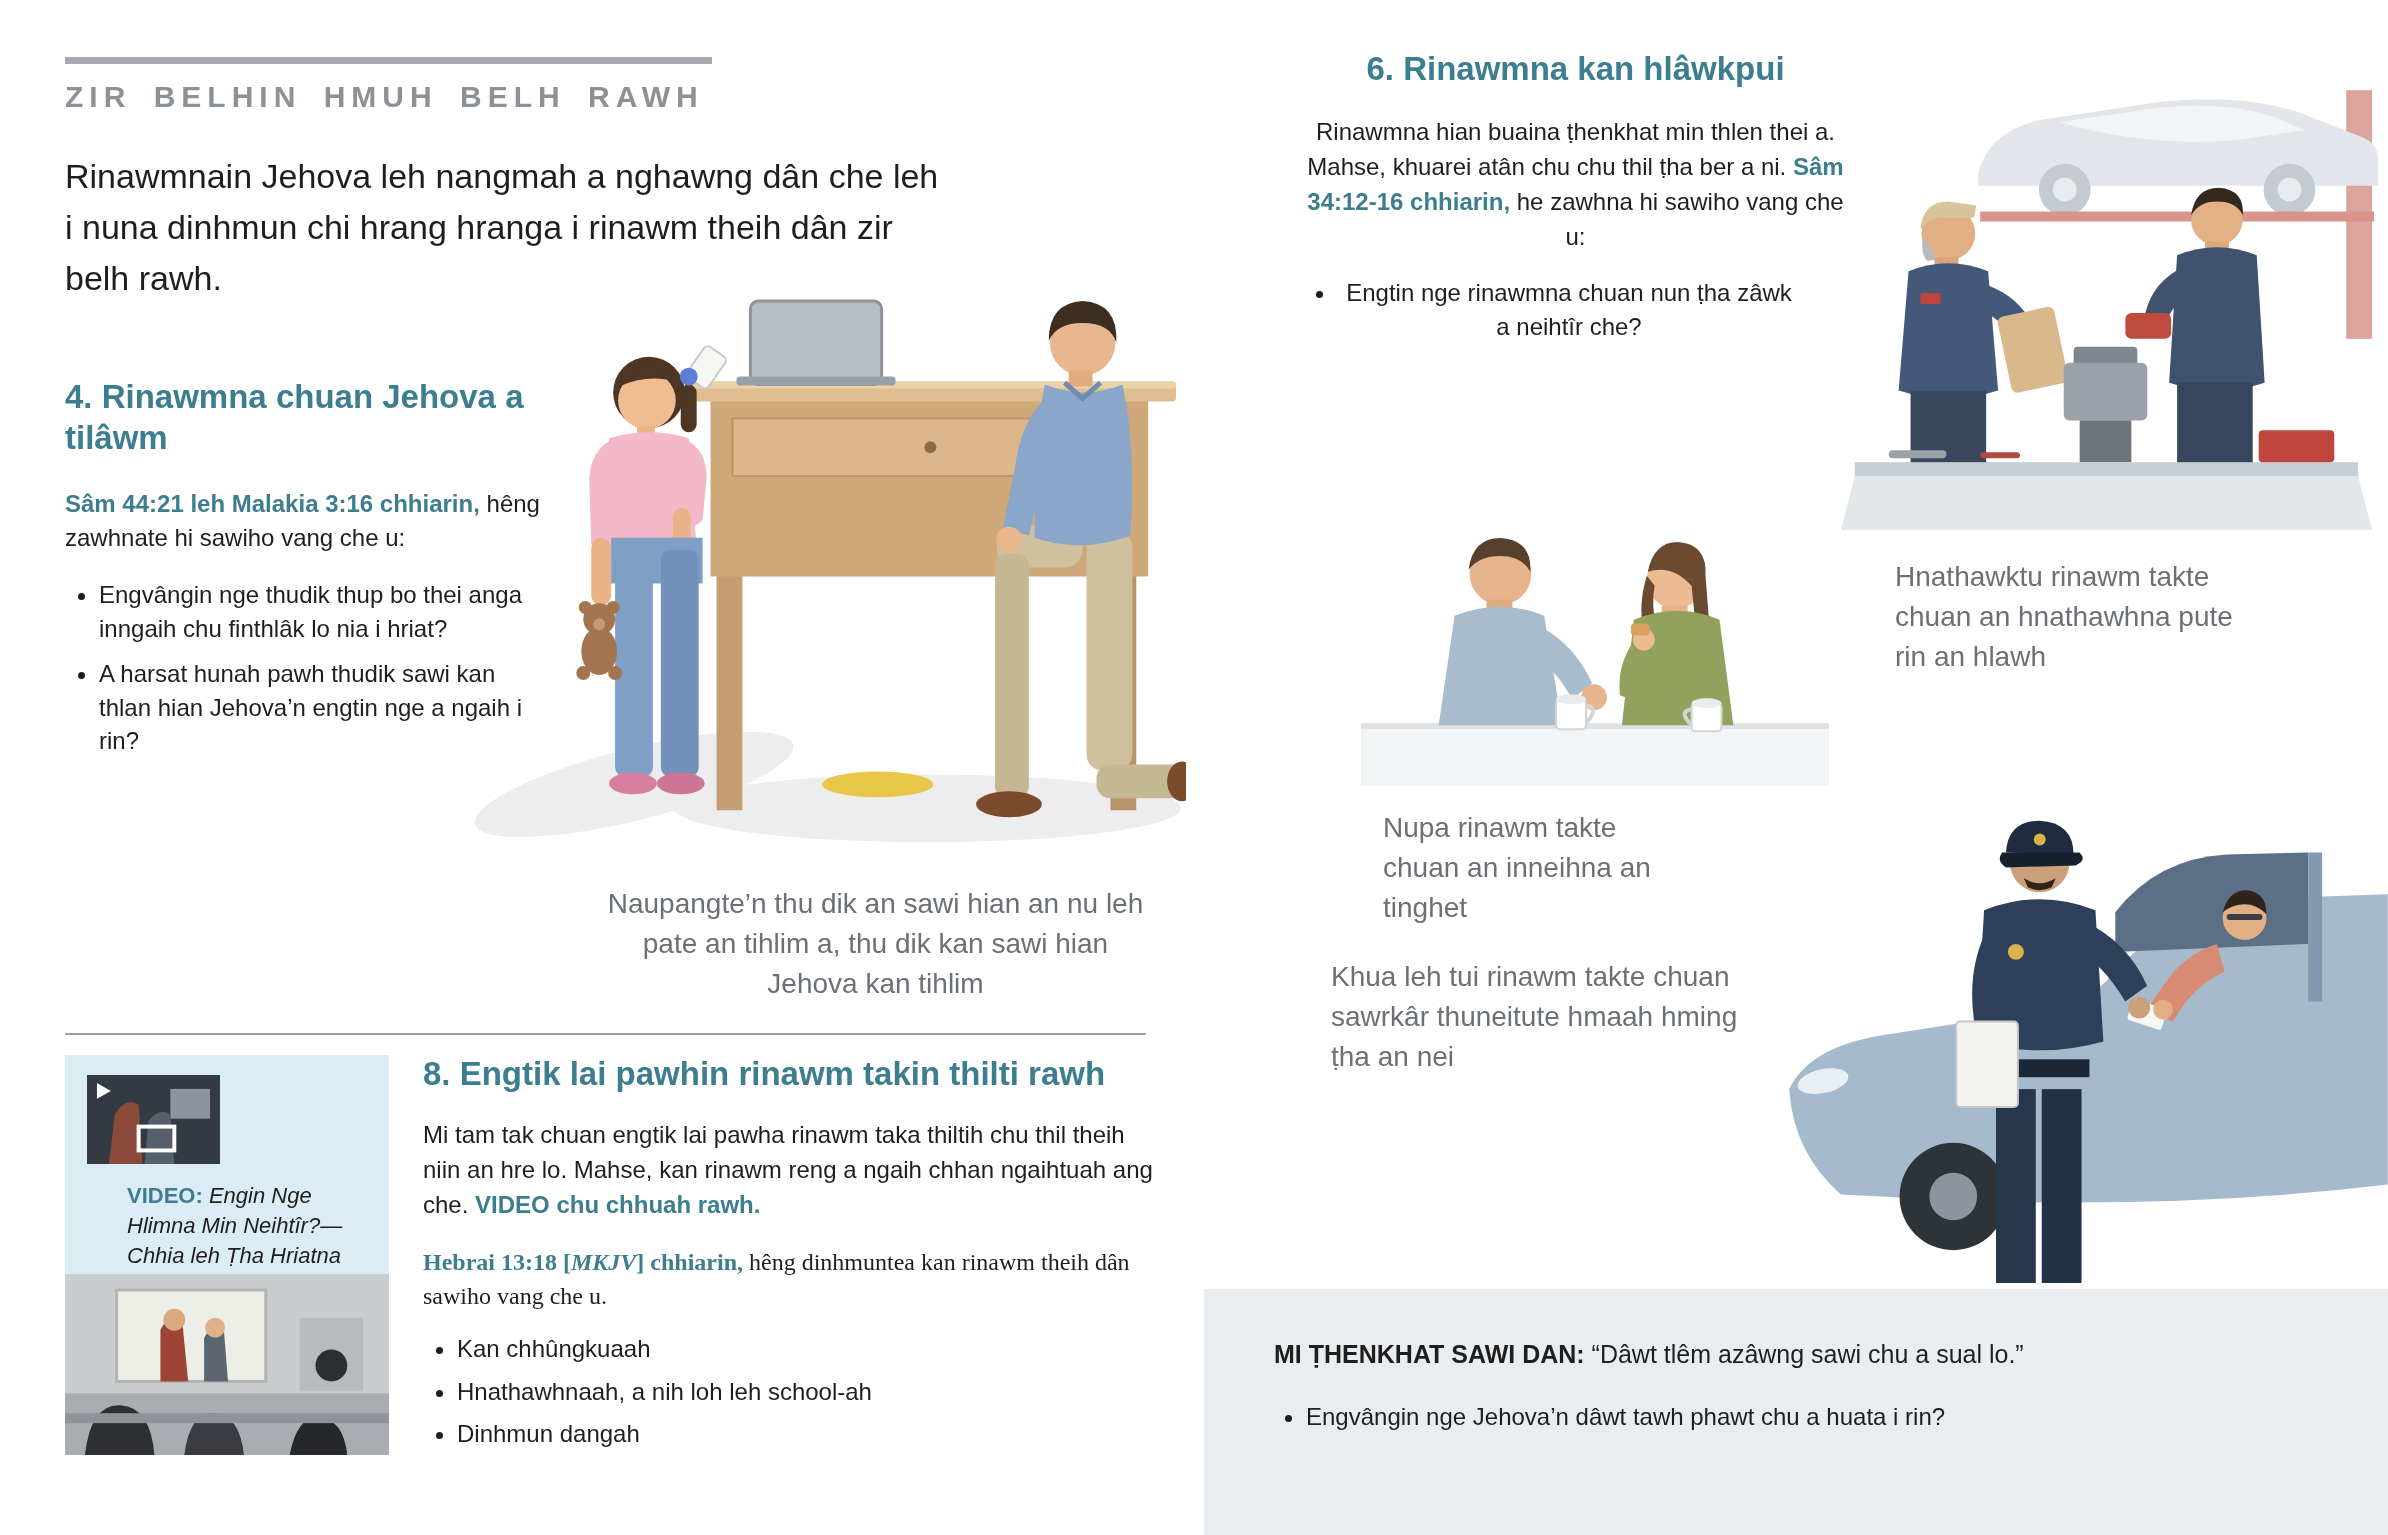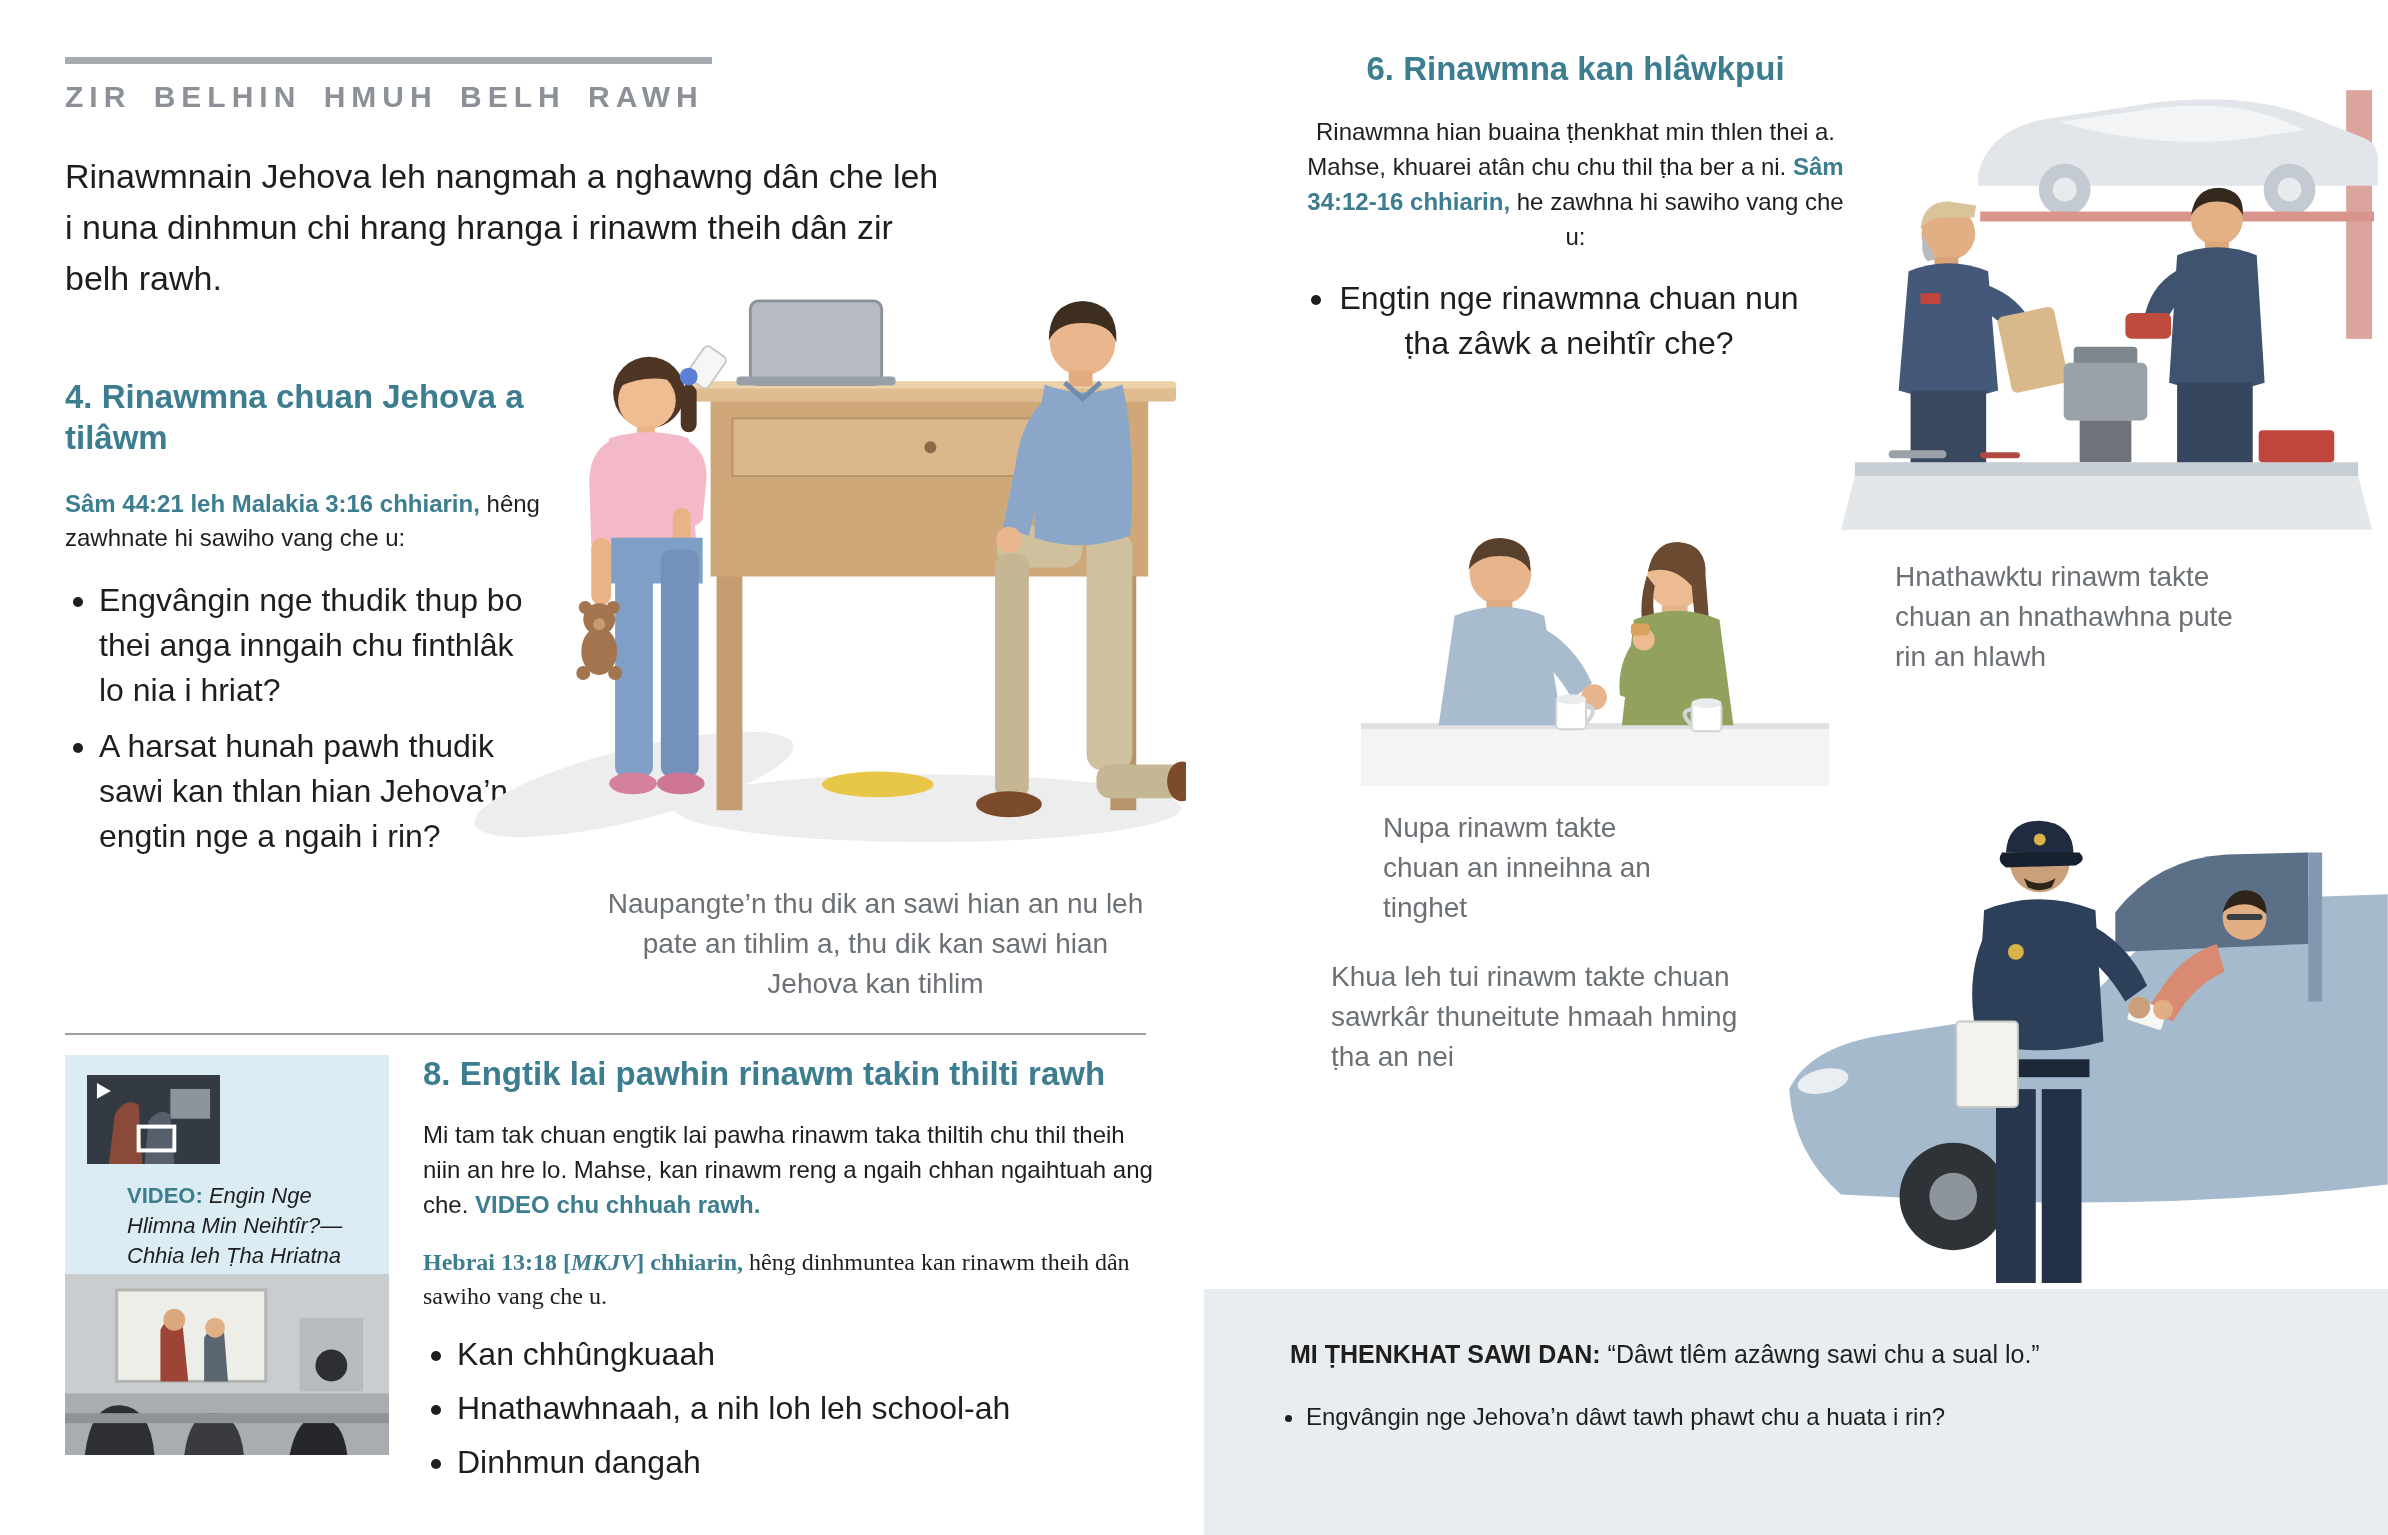--- a/index.html
+++ b/index.html
@@ -20,21 +20,21 @@
     color:#8b9197; letter-spacing:6px; word-spacing:8px;
   }
   .intro { left:65px; top:151px; width:881px; font-size:34px; line-height:1.5; }
 
   h2.heading { color:#3c7d8f; font-size:33px; line-height:1.25; font-weight:bold; }
   .body-text { font-size:24px; line-height:1.45; }
   .link { color:#3c7d8f; font-weight:bold; text-decoration:none; cursor:pointer; }
   .caption { font-size:28px; line-height:1.42; color:#6b7075; }
 
   ul.bullets { list-style:disc outside; padding-left:34px; }
-  ul.bullets li { font-size:32px; line-height:1.4; margin-bottom:12px; }
+  ul.bullets li { font-size:24px; line-height:1.4; margin-bottom:12px; }
 
   
   .s4 { left:65px; top:376px; width:490px; }
   .s4 .scripture { margin-top:28px; }
   .s4 ul.bullets { margin-top:22px; max-width:462px; }
 
   .fig-family { left:450px; top:289px; width:736px; height:582px; }
   .cap-family { left:607px; top:884px; width:537px; text-align:center; }
 
   .divider { left:65px; top:1033px; width:1081px; height:2px; background:#9aa0a5; }
@@ -67,21 +67,21 @@
   .fig-couple { left:1361px; top:512px; width:468px; height:274px; }
   .cap-couple { left:1383px; top:808px; width:289px; }
 
   .cap-police { left:1331px; top:957px; width:443px; }
   .fig-police { left:1779px; top:761px; width:609px; height:522px; }
 
   .comment-box {
     left:1204px; top:1289px; width:1184px; height:247px;
     background:#e9edef; padding:48px 60px 0 70px;
   }
-  .comment-box .line1 { font-size:25px; line-height:1.4;margin-left:16px; }
+  .comment-box .line1 { font-size:25px; line-height:1.4; }
   .comment-box .line1 b { font-weight:bold; }
   .comment-box ul.bullets { margin-top:28px; padding-left:32px; }
   .comment-box ul.bullets li { font-size:24px; }
 
   figure svg { display:block; width:100%; height:100%; }
 </style>
 </head>
 <body>
 
 <div class="page">

